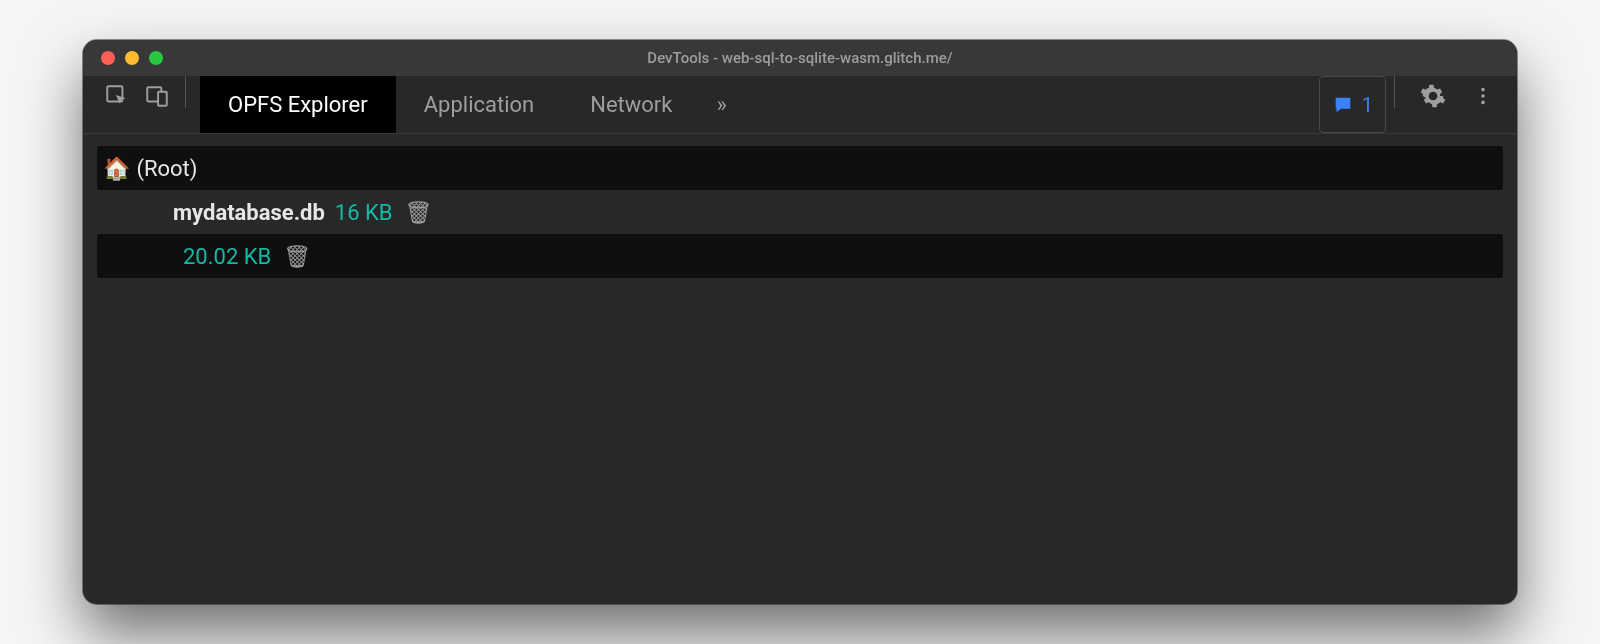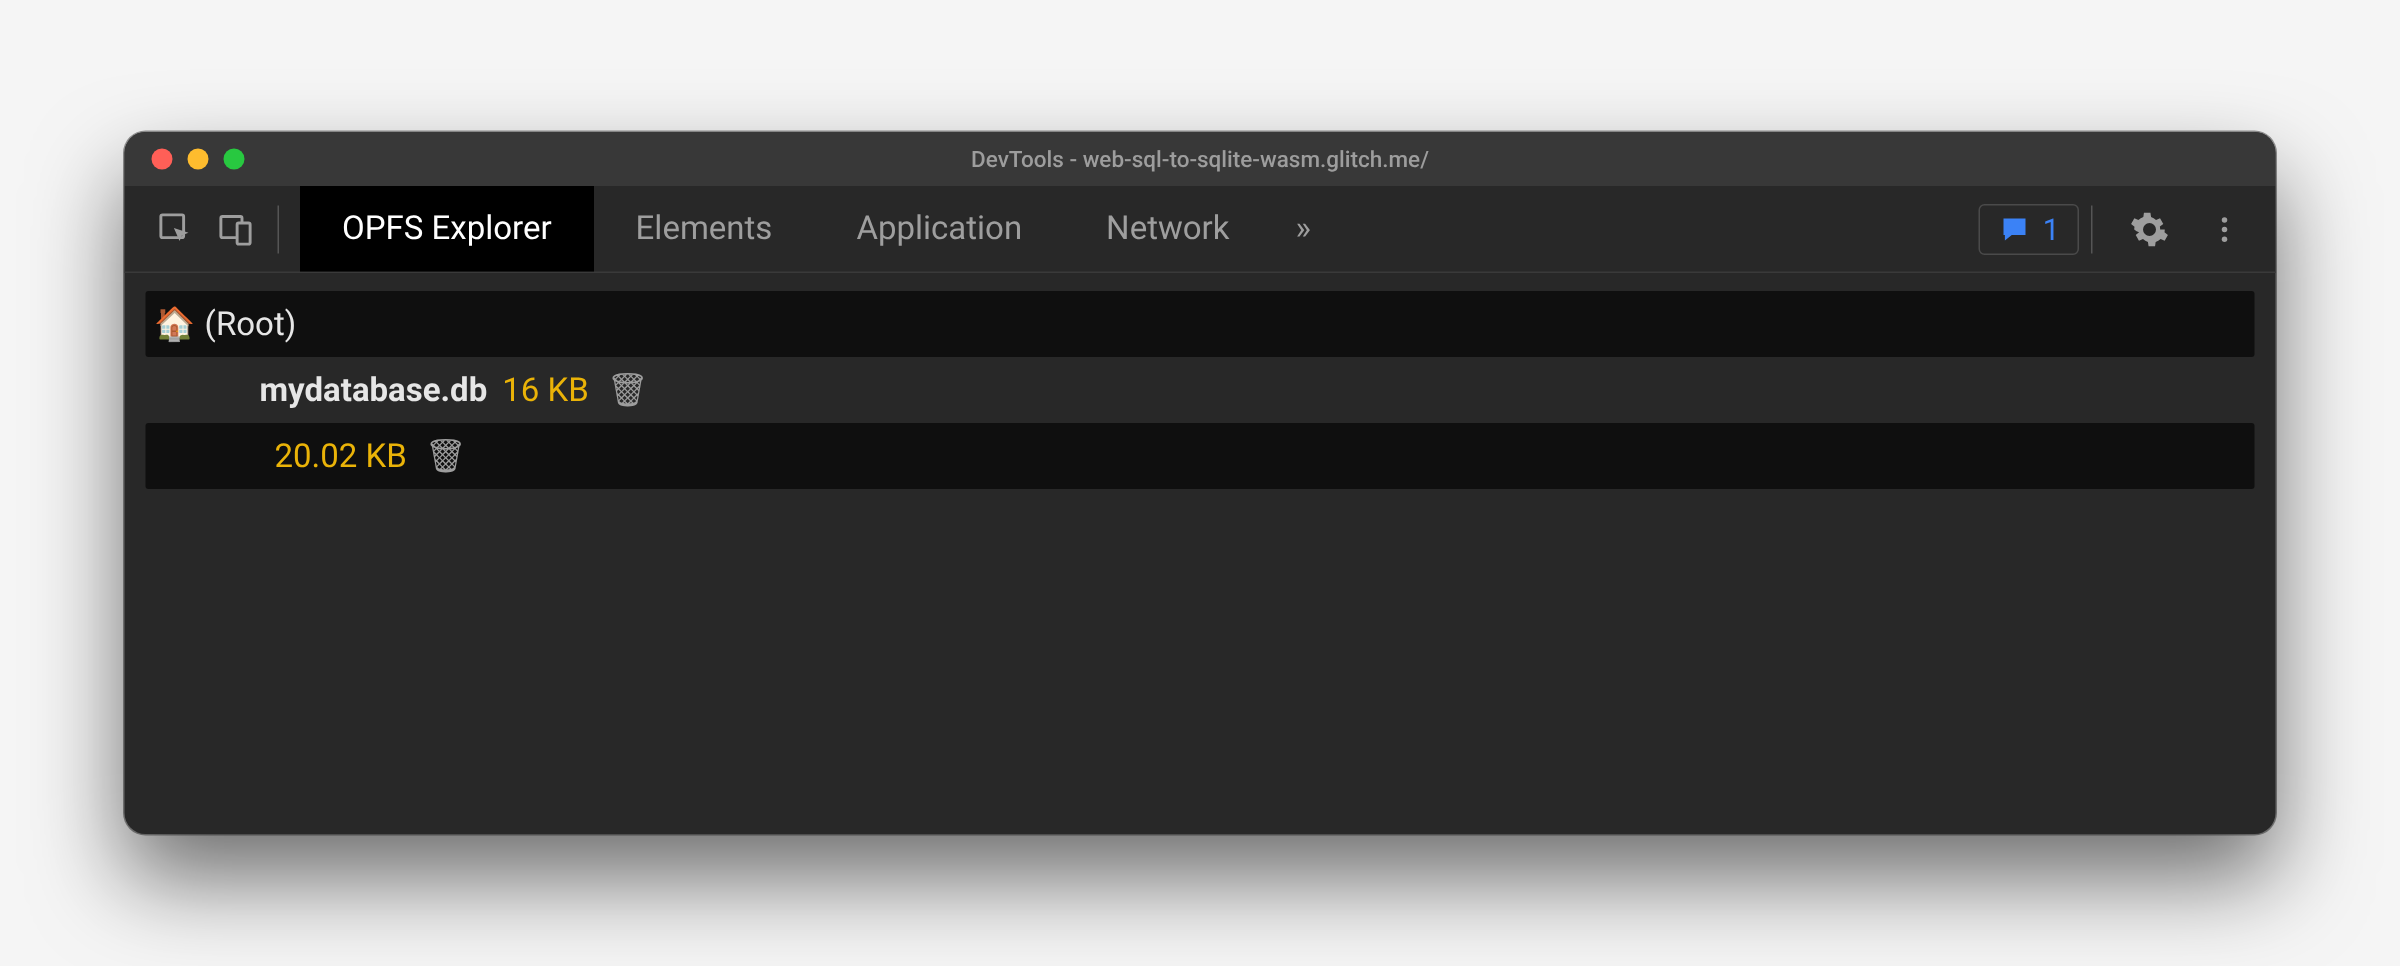--- a/index.html
+++ b/index.html
@@ -5,21 +5,21 @@
   * { box-sizing: border-box; }
   html, body {
     margin: 0; padding: 0;
     width: 1600px; height: 644px;
     background: #f5f5f5;
     font-family: -apple-system, BlinkMacSystemFont, "Segoe UI", Roboto, Helvetica, Arial, sans-serif;
     display: flex; align-items: center; justify-content: center;
   }
   .window {
     width: 1434px;
-    height: 468px;
+    height: 564px;
     background: #282828;
     border-radius: 14px;
     box-shadow: 0 30px 60px rgba(0,0,0,0.55), 0 0 0 1px rgba(0,0,0,0.4);
     overflow: hidden;
     display: flex;
     flex-direction: column;
     color: #e0e0e0;
   }
   .titlebar {
     height: 36px;
@@ -35,21 +35,21 @@
   .dot.yellow { background:#febc2e; }
   .dot.green  { background:#28c840; }
   .title {
     position: absolute; left:0; right:0; text-align:center;
     font-size: 15px; color:#9d9d9d; pointer-events:none; font-weight:500;
   }
   .toolbar {
     height: 58px;
     background: #282828;
     border-bottom: 1px solid #3a3a3a;
-    display:flex; align-items:center;
+    display:flex; 
     padding: 0 14px;
     flex-shrink:0;
   }
   .icon-btn {
     width: 40px; height: 40px;
     display:flex; align-items:center; justify-content:center;
     color:#9e9e9e; cursor:pointer; border-radius:4px;
   }
   .divider { width:1px; height:32px; background:#555; margin:0 8px; }
   .tabs { display:flex; align-items:stretch; height:100%; margin-left:6px; }
@@ -73,21 +73,21 @@
   .panel { flex:1; padding: 12px 14px; overflow:auto; }
   .row {
     height: 44px; display:flex; align-items:center;
     font-size:22px; border-radius:2px;
   }
   .row.shaded { background:#0f0f0f; }
   .row.root { padding-left: 6px; color:#e6e6e6; }
   .row.file { padding-left: 76px; }
   .home-icon { font-size:22px; margin-right:6px; }
   .fname { color:#e6e6e6;font-weight:bold; }
-  .fsize { color:#eab308; margin-left:10px;text-align:center; }
+  .fsize { color:#14b8a6; margin-left:10px;text-align:center; }
   .trash {
     margin-left:12px; font-size:22px; filter:grayscale(100%) brightness(0.7);
     cursor:pointer;
   }
 </style>
 </head>
 <body>
 
 <div class="window">
 
@@ -114,23 +114,20 @@
         <rect x="3" y="4" width="13" height="13" rx="1"></rect>
         <rect x="13" y="8" width="8" height="13" rx="1" fill="#282828"></rect>
       </svg>
     </div>
 
     <div class="divider"></div>
 
     <div class="tabs">
       <div class="tab active">
         <span>OPFS Explorer</span>
-      </div>
-      <div class="tab">
-        <span>Elements</span>
       </div>
       <div class="tab">
         <span>Application</span>
       </div>
       <div class="tab">
         <span>Network</span>
       </div>
       <div class="tab" style="padding:0 16px;">
         <span>»</span>
       </div>

